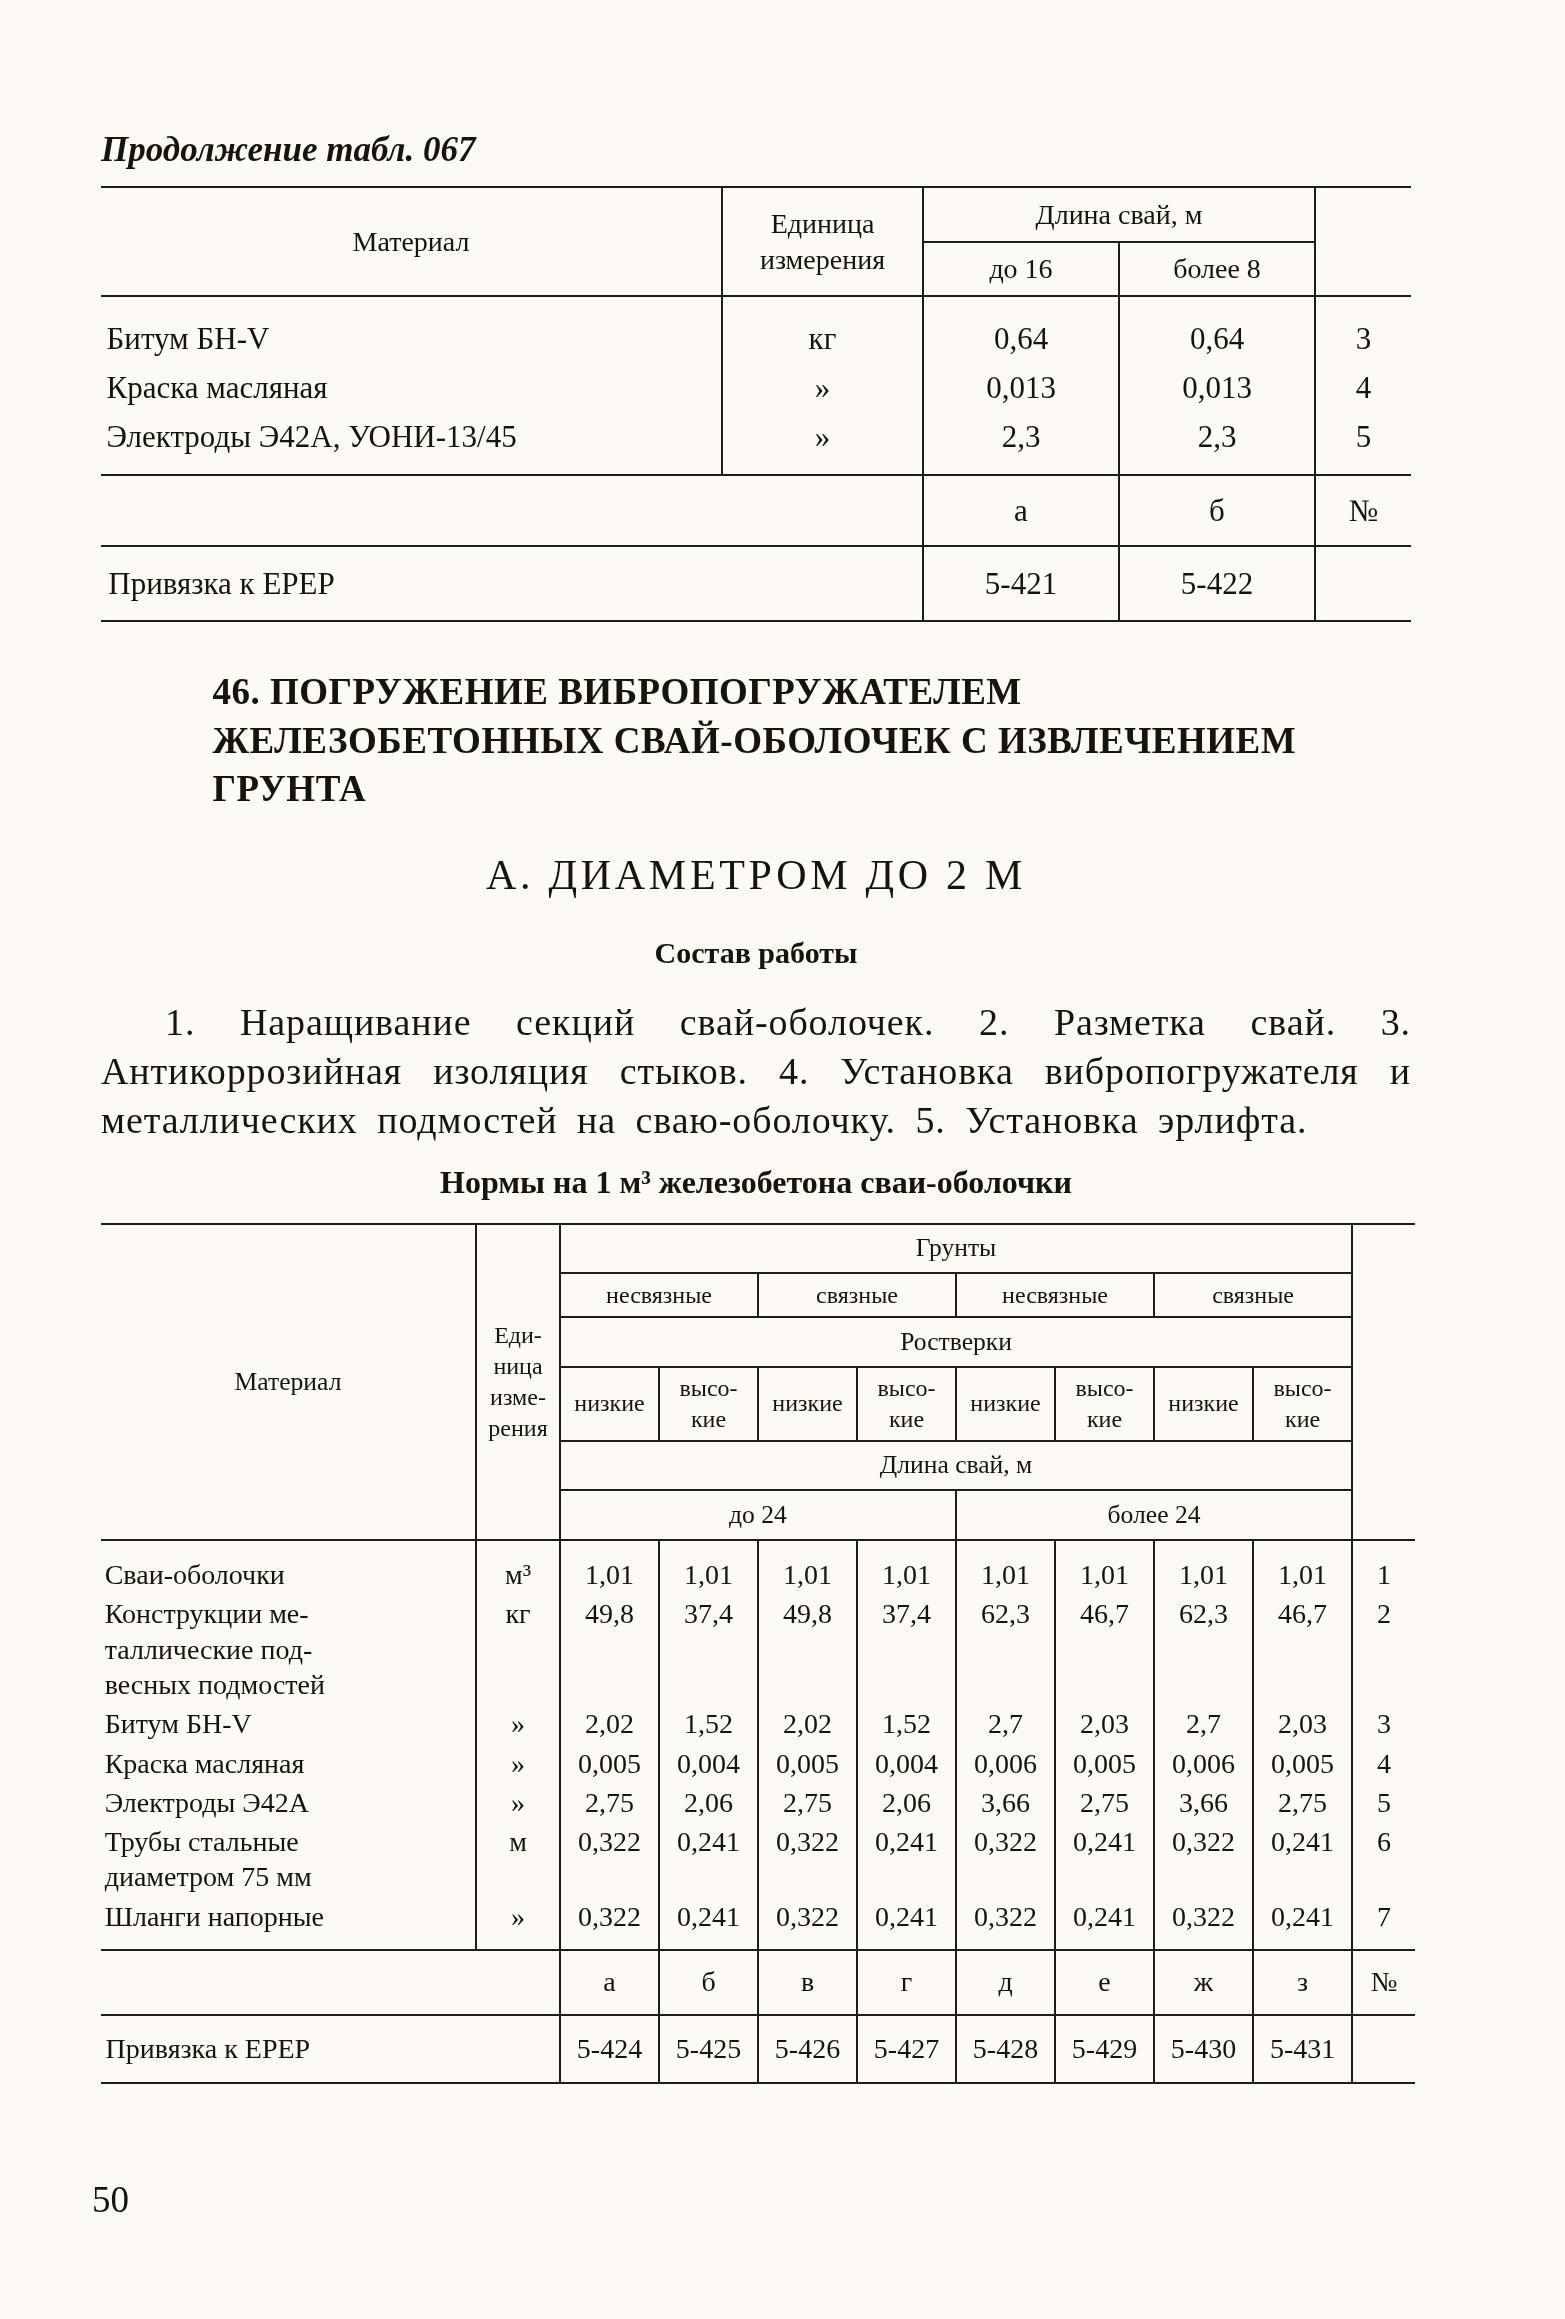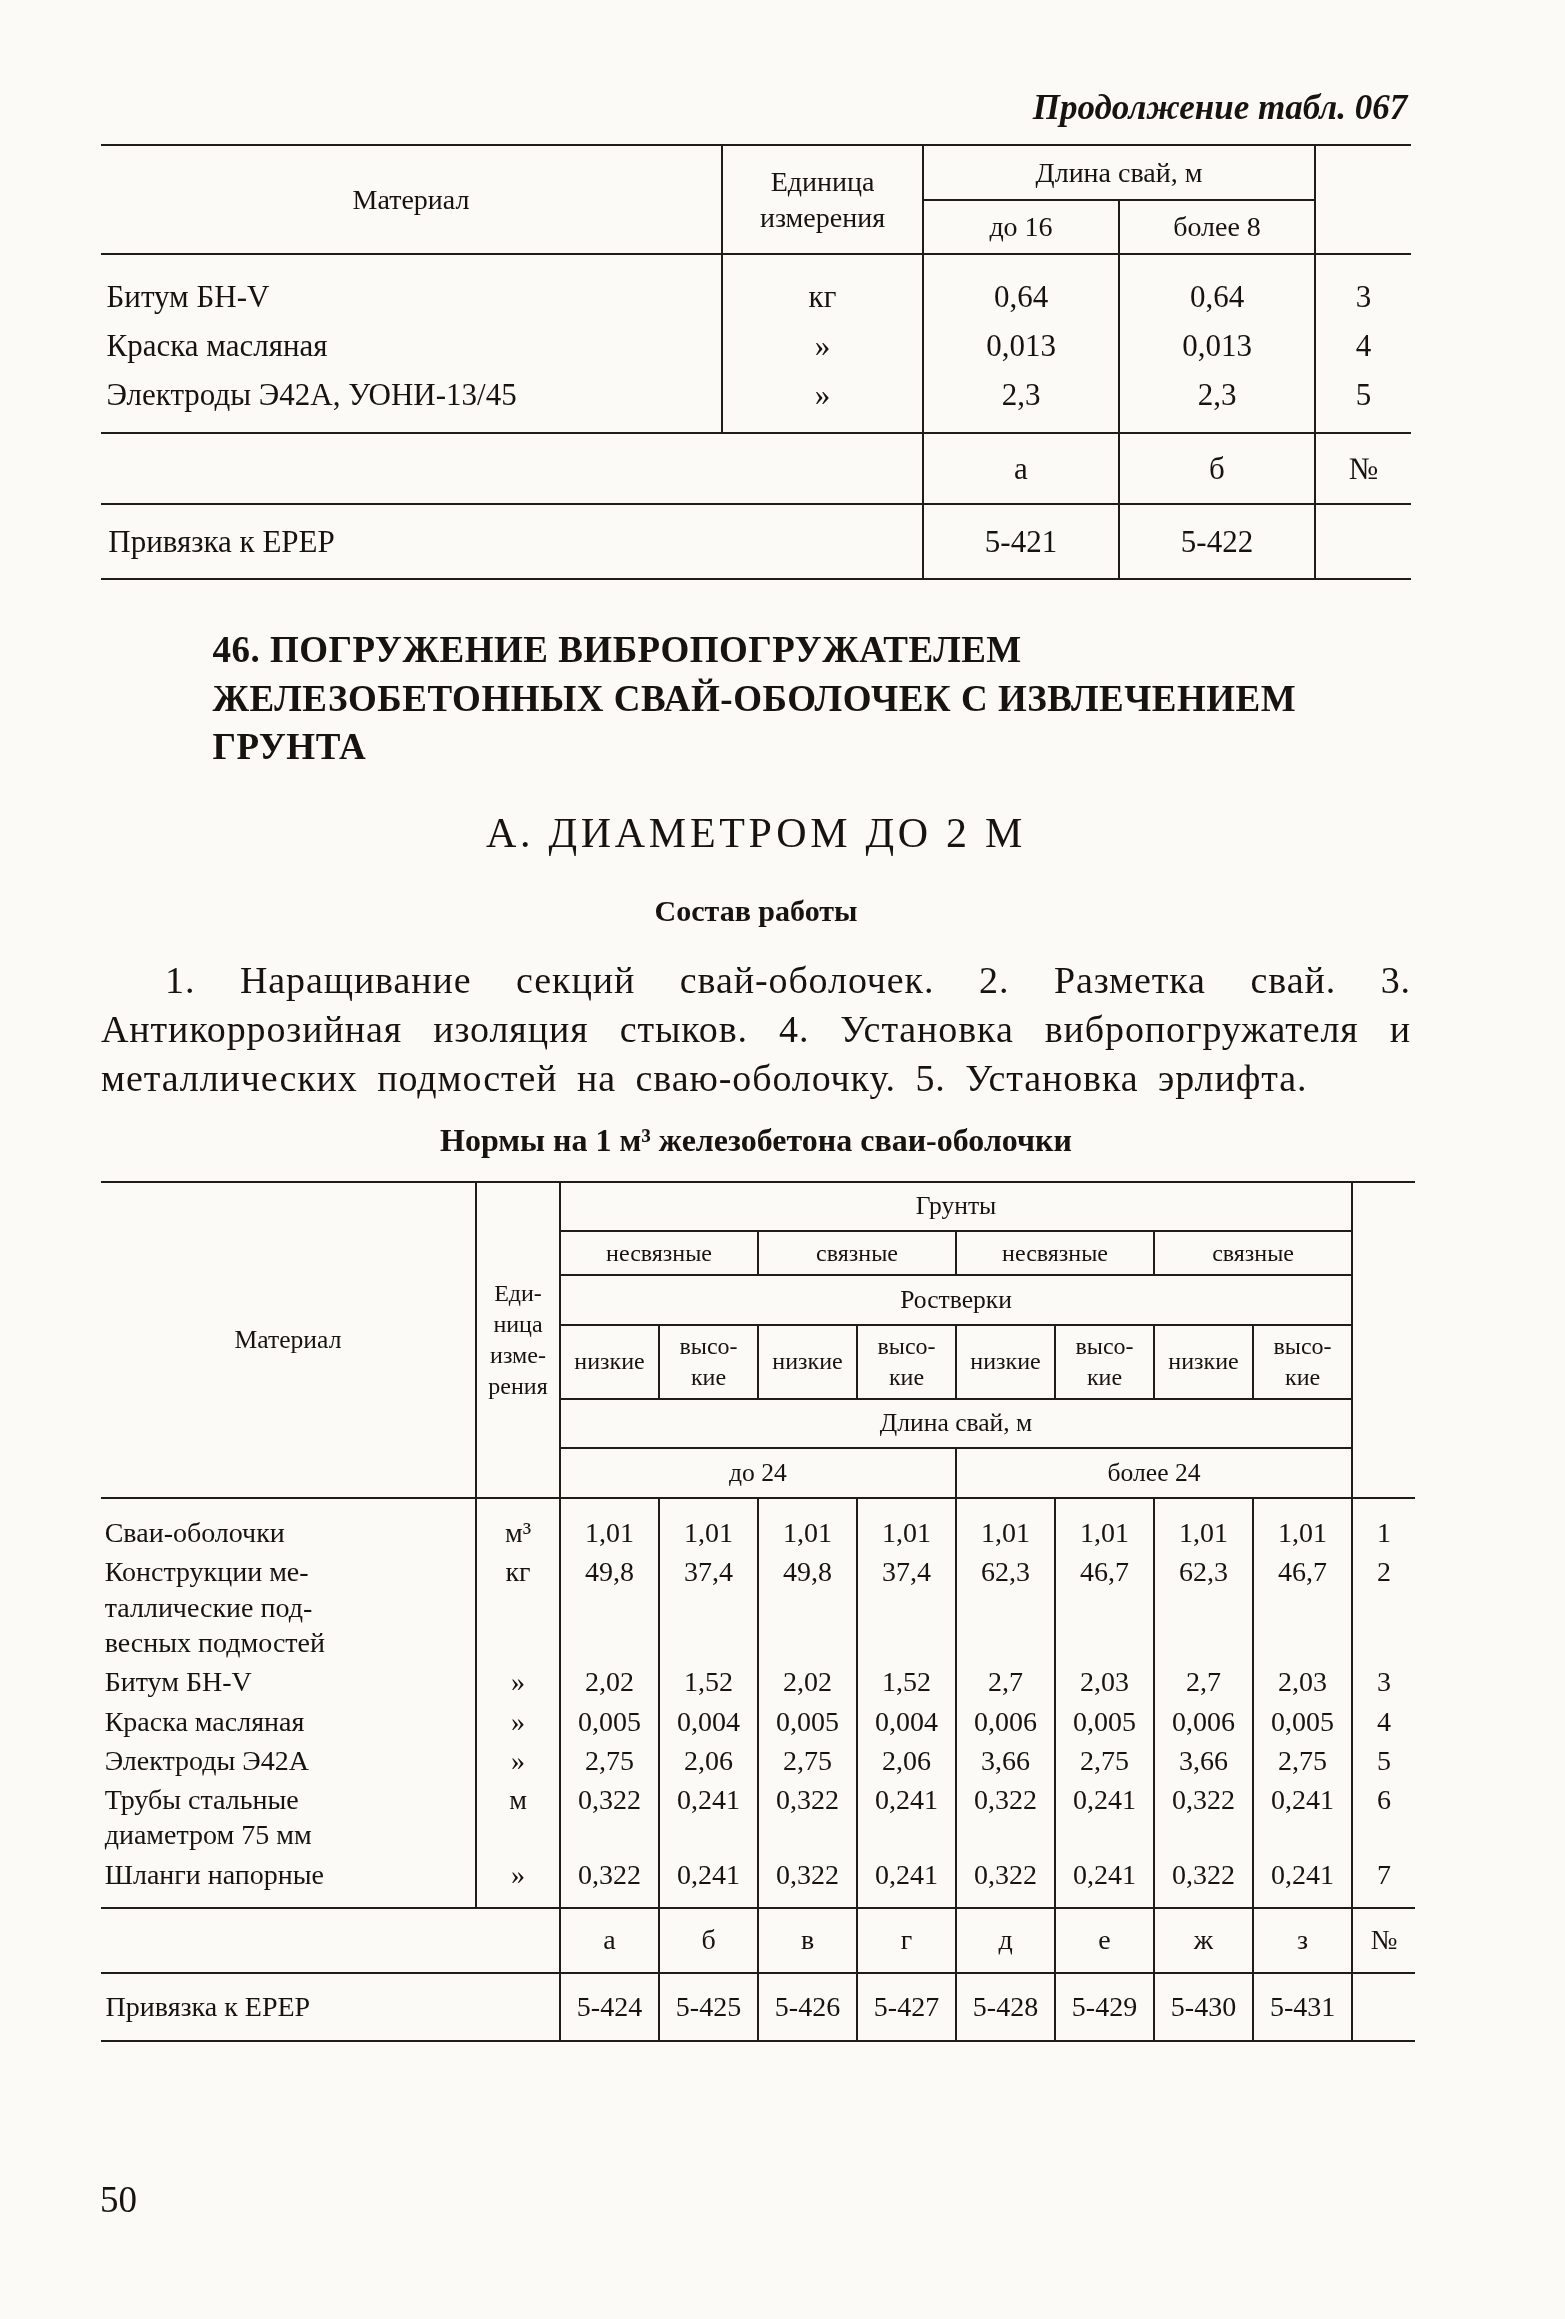--- a/index.html
+++ b/index.html
@@ -8,26 +8,27 @@
     position: relative;
     width: 1565px; height: 2320px;
     margin: 0 auto;
     background: #fbfaf6;
     color: #17130e;
     font-family: "Liberation Serif", "DejaVu Serif", serif;
     padding: 88px 154px 0 101px;
     overflow: hidden;
   }
   .cont-note {
-    text-align: right;
+    text-align: left;
     font-style: italic;
     font-weight: bold;
     font-size: 35px;
     margin-bottom: 16.4px;
     padding-right: 3.7px;
+    margin-top: 42px;
   }
   table.t { border-collapse: collapse; width: 100%; table-layout: fixed; }
   .t th, .t td {
     font-weight: normal;
     text-align: center;
     vertical-align: middle;
     padding: 4.6px 7.3px;
     line-height: 1.28;
   }
   .bl { border-left: 2.7px solid #201c17; }
@@ -66,21 +67,21 @@
   .t068 th { font-size: 25.6px; padding: 7.3px 4.6px; }
   .t068 th.sm { font-size: 24px; padding: 5.5px 2.7px; }
   .t068 td { padding: 1.8px 4.6px; vertical-align: top; line-height: 1.27; }
   .t068 td.mat { text-align: left; padding-left: 3.7px; }
   .t068 tr.dr0 td { padding-top: 16.4px; }
   .t068 tr.drlast td { padding-bottom: 14.6px; }
   .t068 tr.letters td { padding: 13.7px 4.6px; vertical-align: middle; }
   .t068 tr.binding td { padding: 15.5px 4.6px; vertical-align: middle; }
   .t068 td.lab { text-align: left; padding-left: 3.7px; }
 
-  .page-number { position: absolute; left: 100px; bottom: 99px; font-size: 37px; }
+  .page-number { position: absolute; left: 92px; bottom: 99px; font-size: 37px; }
 </style>
 </head>
 <body>
 
 <div class="page">
 
   <div class="cont-note">Продолжение табл. 067</div>
 
   <table class="t t067">
     <colgroup>

